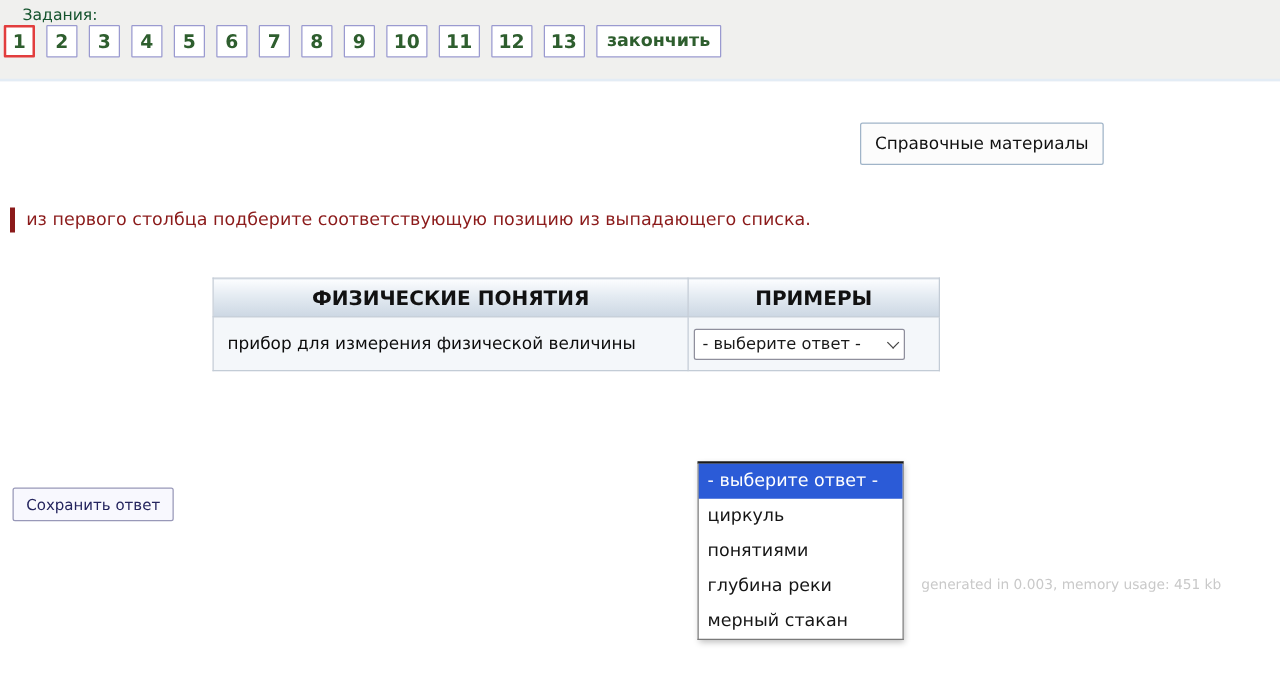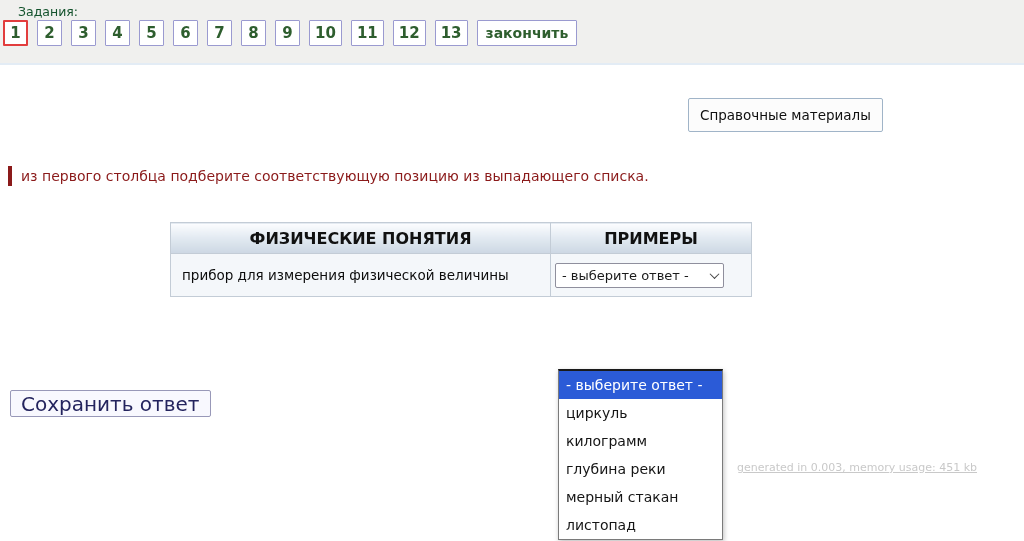--- a/index.html
+++ b/index.html
@@ -102,30 +102,30 @@
     margin-left:4px;
   }
 
   
   .save-btn {
     position:absolute; left:10px; top:390px; height:27px;
     display:flex; align-items:center;
     padding:0 10px;
     background:#f8f8fe;
     border:1px solid #9898b8; border-radius:2px;
-    font-family:inherit; font-size:20px;
+    font-family:inherit; font-size:12px;
     color:var(--save-text,#24245e);
     cursor:pointer;
   }
 
   
   .footer-note {
     position:absolute; left:737px; top:461px;
     font-size:11px; color:var(--footer-text,#c9c9c9);
-    z-index:1; white-space:nowrap;text-decoration:underline;
+    z-index:1; white-space:nowrap;
   }
 
   
   .dropdown-panel {
     position:absolute; left:558px; top:369px; width:165px;
     background:#ffffff;
     border:1px solid #7a7a7a; border-top:2px solid #1a1a1a;
     box-shadow:1px 2px 5px rgba(0,0,0,0.25);
     z-index:10;
   }
@@ -190,17 +190,16 @@
     </tbody>
 </table>
 
 <button class="save-btn">Сохранить ответ</button>
 
 <div class="footer-note">generated in 0.003, memory usage: 451 kb</div>
 
 <div class="dropdown-panel" id="dropdown-panel">
     <div class="option highlighted">- выберите ответ -</div>
     <div class="option">циркуль</div>
-    <div class="option">килограмм</div>
+    <div class="option">понятиями</div>
     <div class="option">глубина реки</div>
     <div class="option">мерный стакан</div>
-    <div class="option">листопад</div>
   </div>
 
 </body></html>

